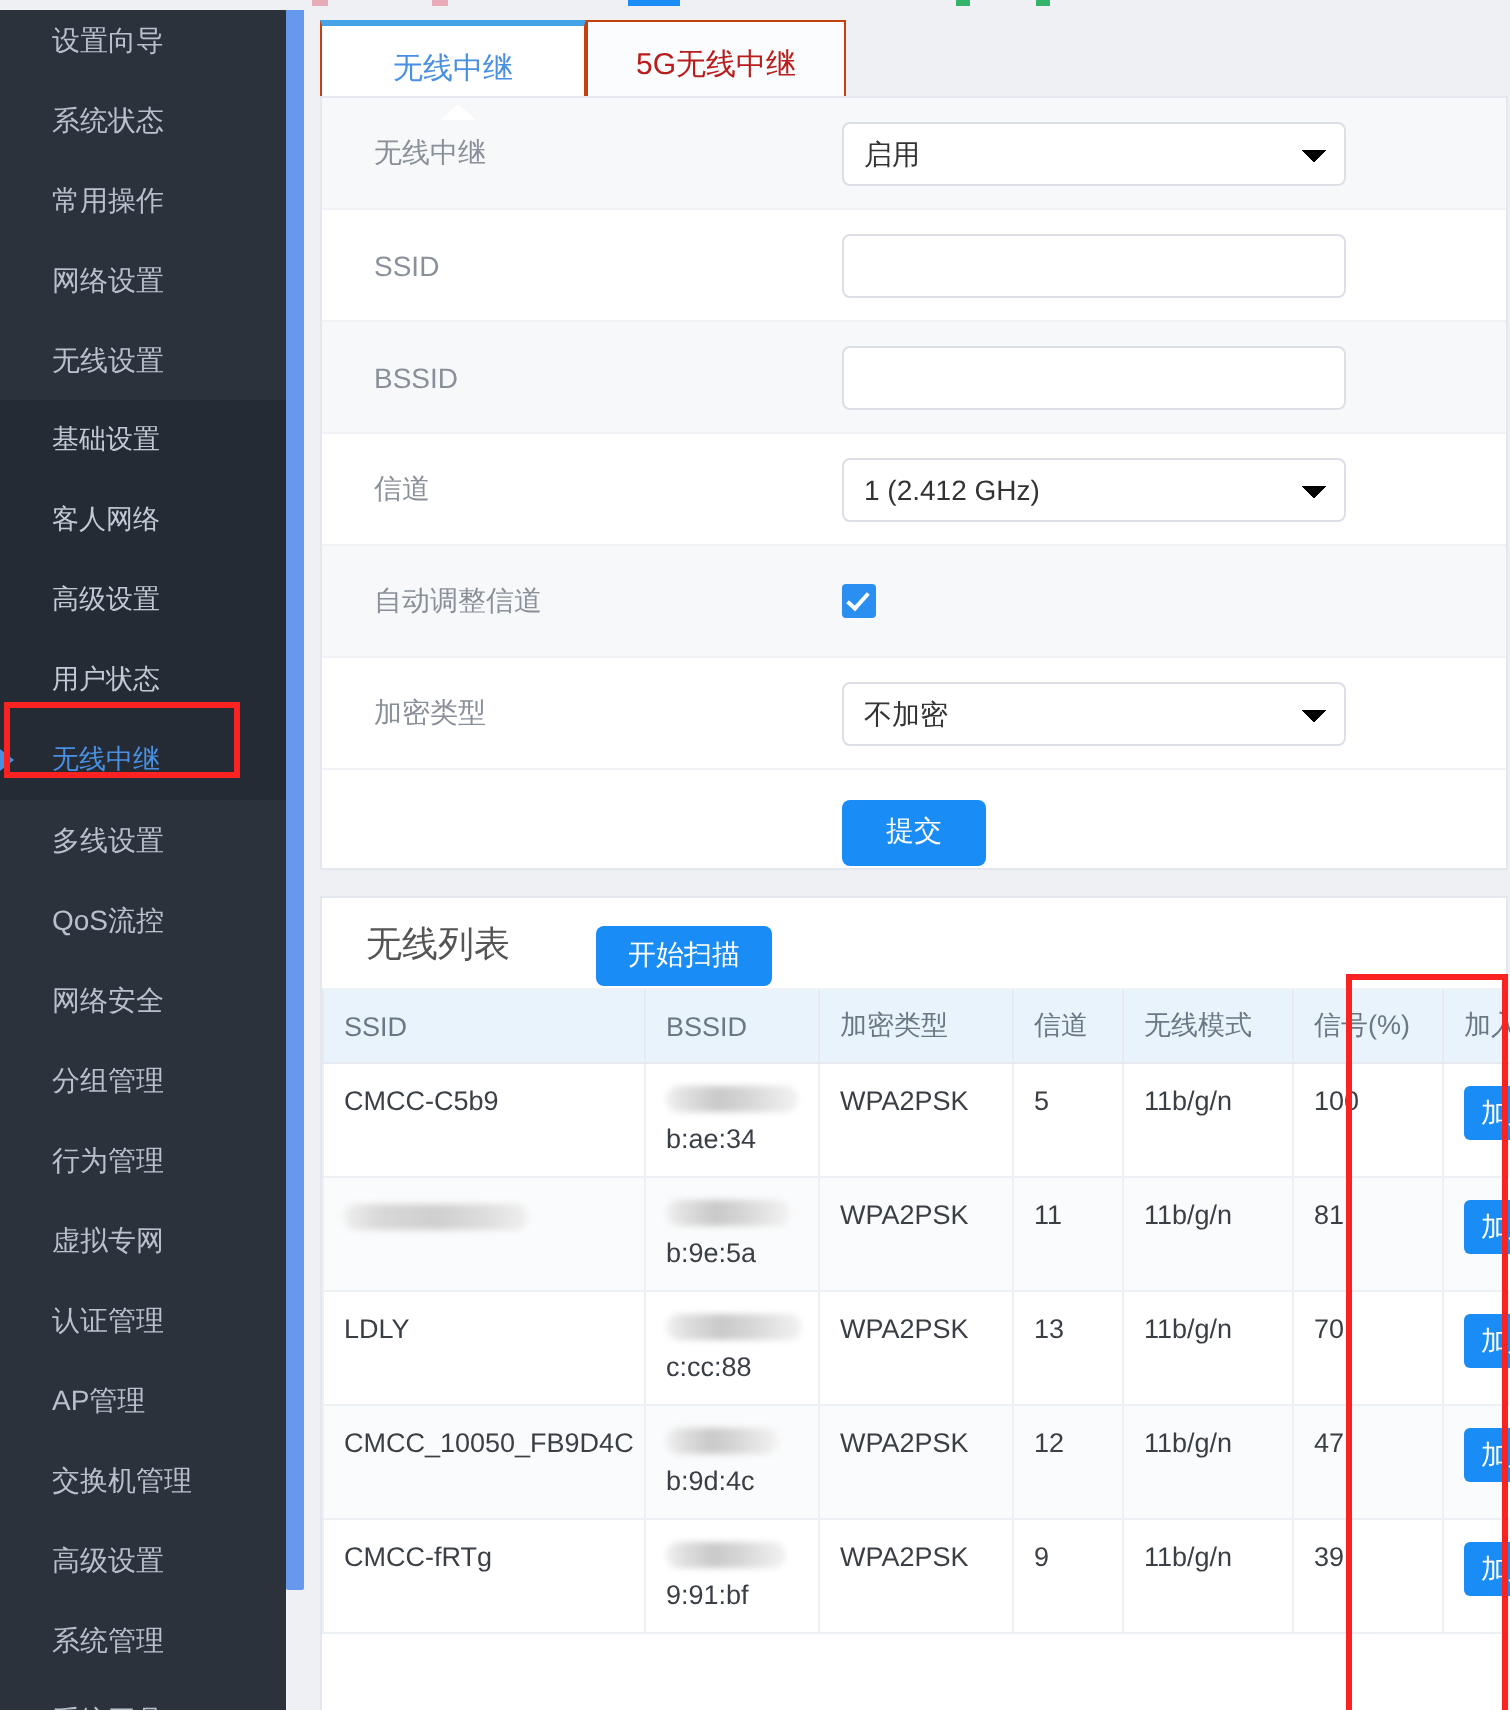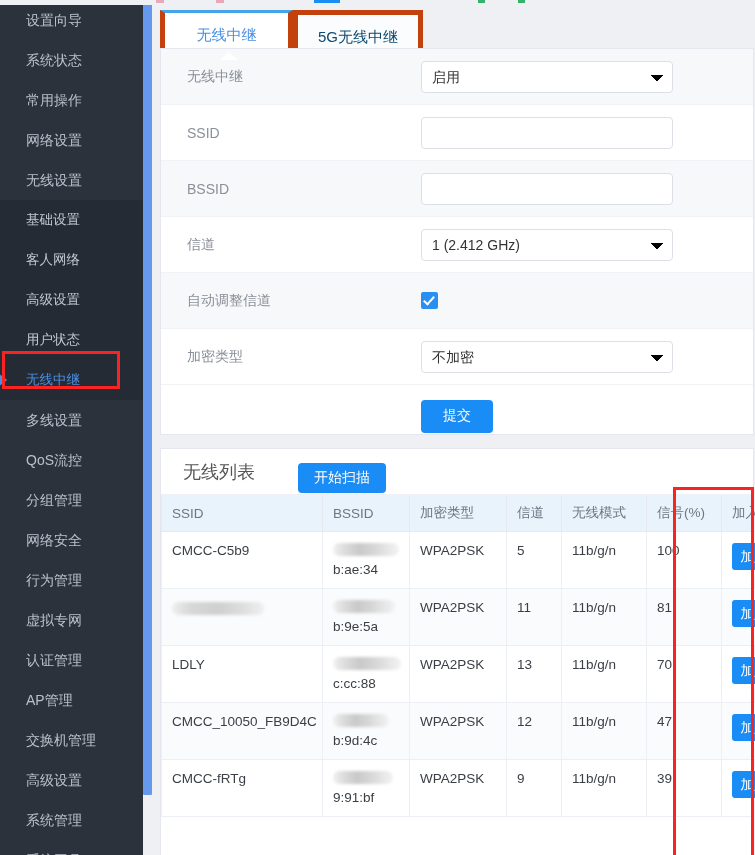--- a/index.html
+++ b/index.html
@@ -47,22 +47,22 @@
   .scroll-track{position:absolute;left:143px;top:0;width:9px;height:855px;background:#eef0f4;z-index:11;}
   .scroll-thumb{position:absolute;left:143px;top:0;width:9px;height:795px;background:#6699ee;border-radius:1px;z-index:12;}
 
   
   .main{position:absolute;left:152px;top:0;width:603px;height:855px;background:#eef0f4;}
 
   
   .tabbar{position:absolute;left:8px;top:5px;height:48px;width:595px;}
   .tab{
     position:absolute;top:5px;height:43px;line-height:43px;
-    background:#fbfcfd;border:5px solid #c2410c;box-sizing:border-box;
-    text-align:center;font-size:15px;color:#0c4a6e;cursor:pointer;
+    background:#fbfcfd;border:1px solid #c2410c;box-sizing:border-box;
+    text-align:center;font-size:15px;color:#b91c1c;cursor:pointer;
   }
   .tab.active{
     color:#4a90e2;background:#fff;border-top:3px solid #45a3e8;
     border-bottom:1px solid #fff;
   }
   .tab0{left:0;width:133px;}
   .tab1{left:133px;width:130px;}
   .tab-notch{
     position:absolute;left:60px;top:47px;width:0;height:0;
     border-left:9px solid transparent;border-right:9px solid transparent;
@@ -185,22 +185,22 @@
       <div class="nav-item"><span>无线设置</span></div>
       <div class="sub-group">
         <div class="nav-item sub"><span>基础设置</span></div>
         <div class="nav-item sub"><span>客人网络</span></div>
         <div class="nav-item sub"><span>高级设置</span></div>
         <div class="nav-item sub"><span>用户状态</span></div>
         <div class="nav-item sub active"><span class="arrow"></span><span>无线中继</span></div>
       </div>
       <div class="nav-item"><span>多线设置</span></div>
       <div class="nav-item"><span>QoS流控</span></div>
+      <div class="nav-item"><span>网络安全</span></div>
       <div class="nav-item"><span>分组管理</span></div>
-      <div class="nav-item"><span>网络安全</span></div>
       <div class="nav-item"><span>行为管理</span></div>
       <div class="nav-item"><span>虚拟专网</span></div>
       <div class="nav-item"><span>认证管理</span></div>
       <div class="nav-item"><span>AP管理</span></div>
       <div class="nav-item"><span>交换机管理</span></div>
       <div class="nav-item"><span>高级设置</span></div>
       <div class="nav-item"><span>系统管理</span></div>
       <div class="nav-item"><span>系统工具</span></div>
     </nav>
   <div class="redbox-nav"></div>

